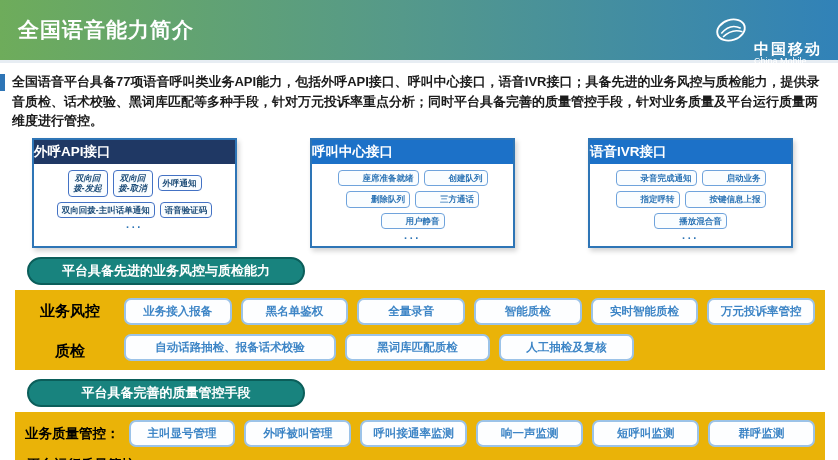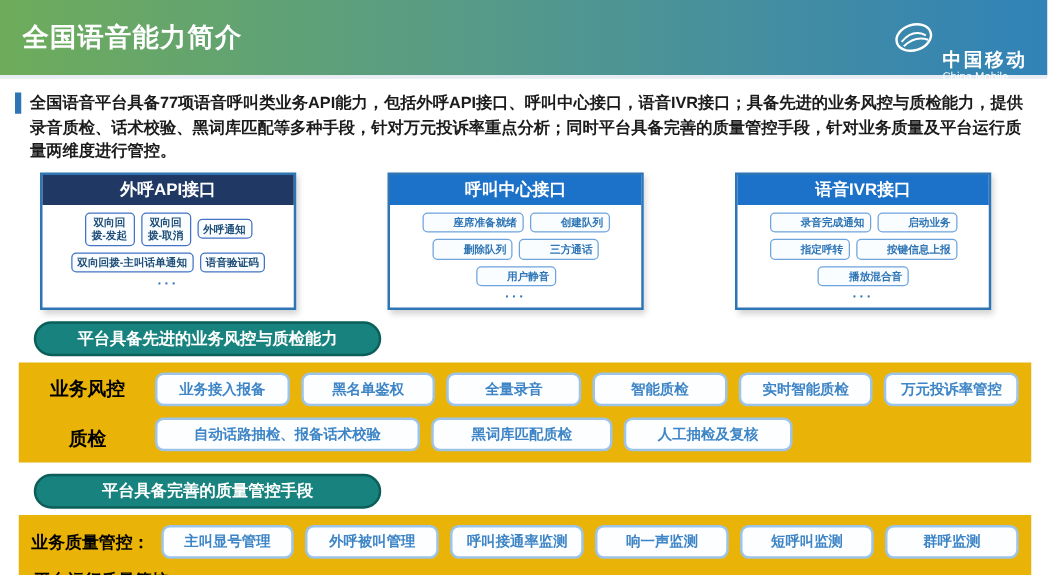--- a/index.html
+++ b/index.html
@@ -24,49 +24,49 @@
     color: #fff;
     font-size: 21px;
     font-weight: bold;
     letter-spacing: 1px;
   }
   .logo { display: flex; align-items: center; gap: 7px; }
   .logo-text { color: #fff; line-height: 1.1; margin-top: 48px; }
   .logo-cn { display: block; font-size: 15px; font-weight: bold; letter-spacing: 2px; }
   .logo-en { display: block; font-size: 9px; }
   
-  .intro { display: flex; gap: 7px; padding: 9px 14px 5px 12px; }
+  .intro { display: flex; gap: 7px; padding: 9px 14px 5px 0; }
   .accent-bar { flex: none; width: 5px; height: 17px; background: #2E75B6; margin-top: 2px; }
   .intro-text { font-size: 13px; line-height: 1.5; color: #1b1b1b; font-weight: bold; }
   
   .boxes { display: flex; padding: 2px 0 0 32px; gap: 73px; }
   .api-box {
     flex: none; width: 205px;
     border: 2px solid #2E75B6; background: #fff;
     box-shadow: 2px 3px 5px rgba(0,0,0,0.18);
   }
   .api-box-header {
-    height: 24px; line-height: 24px; text-align: center;
+    height: 24px; line-height: 24px; text-align: left;
     color: #fff; font-size: 13.5px; font-weight: bold;
   }
   .h-dark { background: #1F3864; }
   .h-blue { background: #1C71C8; }
   .api-box-body {
     min-height: 62px; padding: 6px 4px 2px;
     display: flex; flex-wrap: wrap; justify-content: center; align-content: flex-start;
     align-items: center; gap: 5px 5px;
   }
   .chip {
     border-radius: 4px; font-size: 8.5px; line-height: 1.25;
     padding: 2px 4px; text-align: center; background: #FAFDFF;
     font-weight: bold; cursor: pointer;
   }
   .chip-d { border: 1px solid #4472C4; color: #1F4E79; }
   .chip-l { border: 1px solid #6FA3DC; color: #2E75B6; padding-left: 24px; }
-  .chip-narrow { width: 40px; }
+  .chip-narrow { width: 40px; font-style: italic; }
   .dots { width: 100%; text-align: center; color: #2E75B6; font-weight: bold; font-size: 11px; line-height: 8px; padding-bottom: 2px; letter-spacing: 2px; }
   
   .pill {
     display: inline-block; margin: 9px 0 0 27px;
     width: 278px; padding: 3px 0; text-align: center;
     background: #18837E; border: 2px solid #0B5E5A; border-radius: 15px;
     color: #fff; font-size: 13px; font-weight: bold;
   }
   
   .panel {

